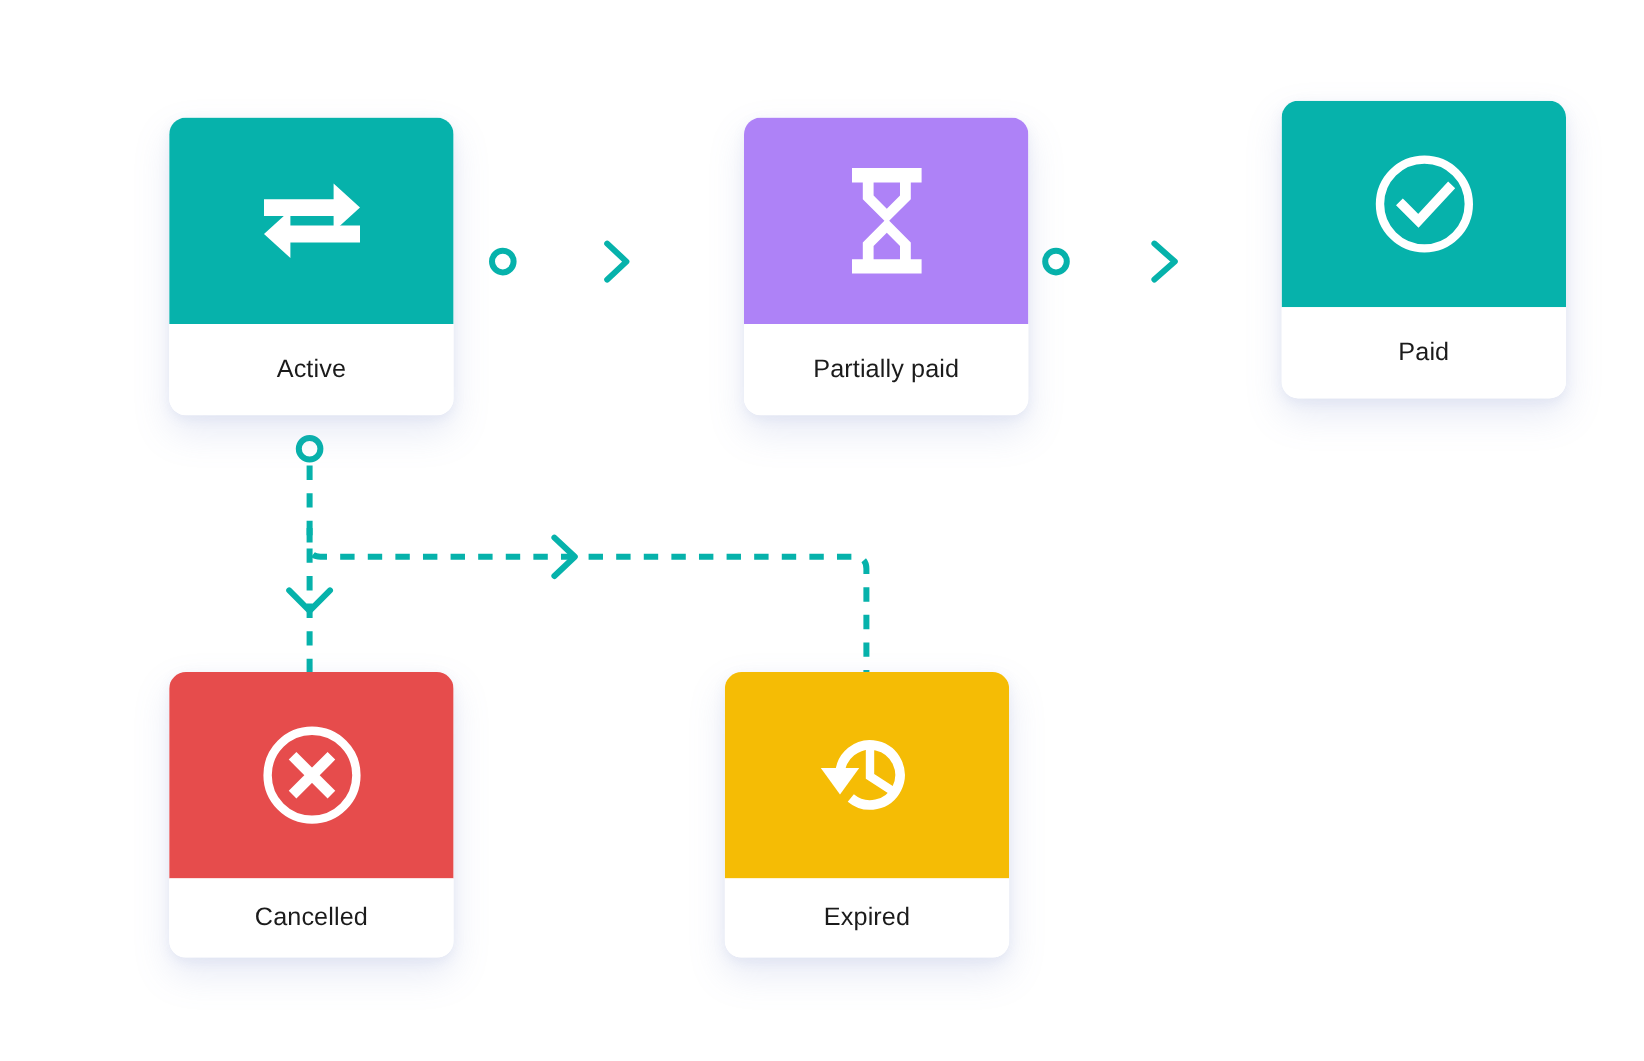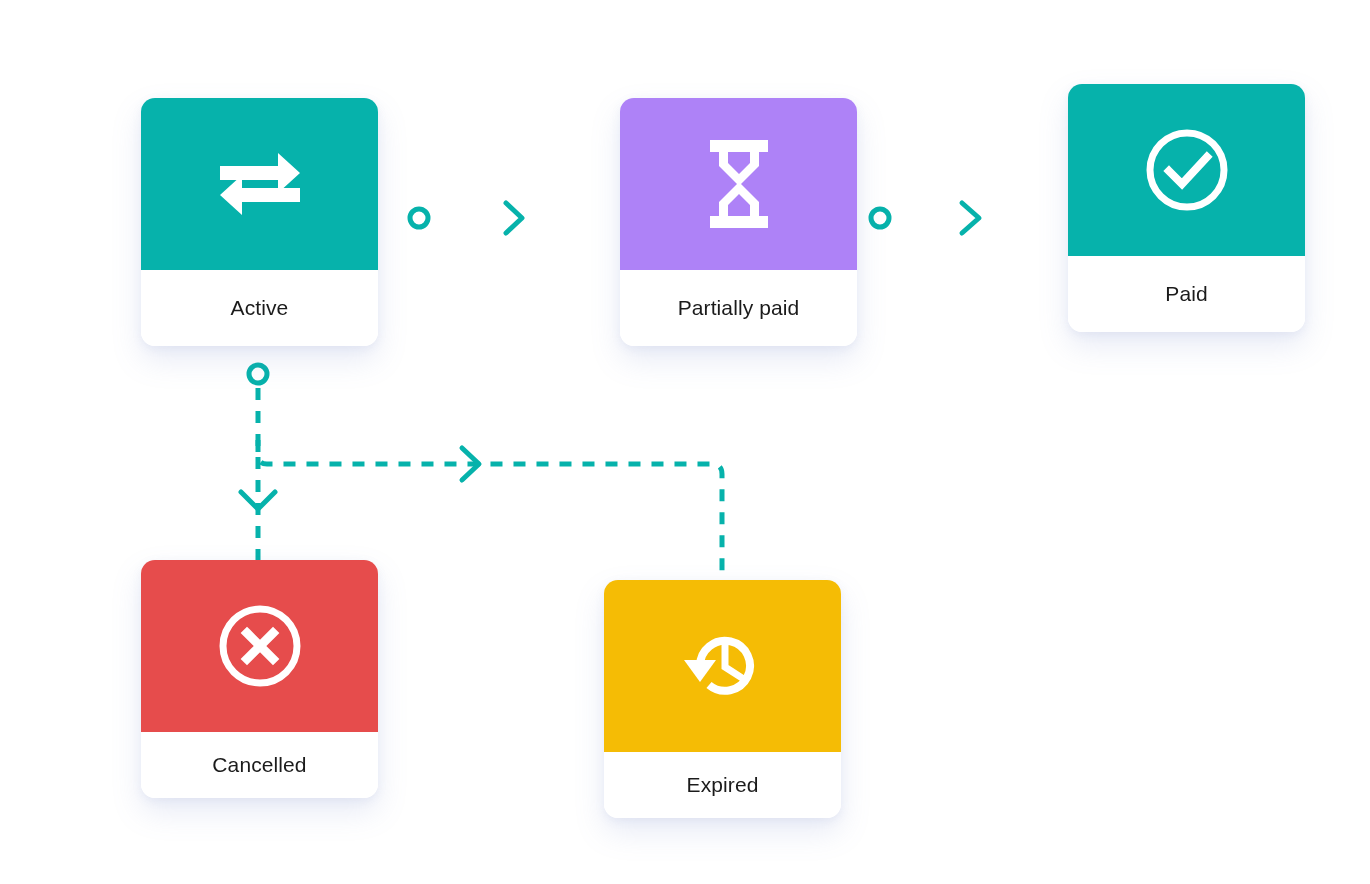--- a/index.html
+++ b/index.html
@@ -34,21 +34,21 @@
     color:#1b1b1b;
     letter-spacing:.1px;
     background:#ffffff;
   }
   .card.tall .label{height:66px;}
 
   .c-active  {left:141px; top:98px;}
   .c-partial {left:620px; top:98px;}
   .c-paid    {left:1068px;top:84px;}
   .c-cancel  {left:141px; top:560px;}
-  .c-expired {left:604px; top:580px;}
+  .c-expired {left:604px; top:560px;}
 
   .head.teal   {background:#06b2ab;}
   .head.purple {background:#ae82f7;}
   .head.red    {background:#e64c4c;}
   .head.yellow {background:#f5bc05;}
 
   .icon{display:block;}
 </style>
 </head>
 <body>

